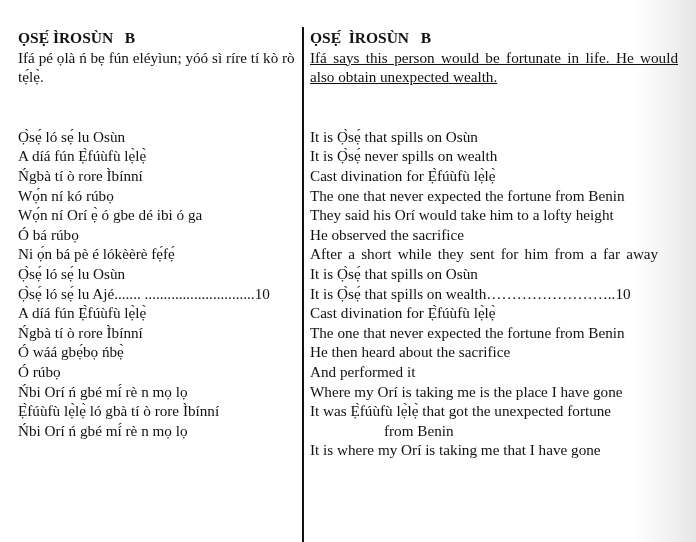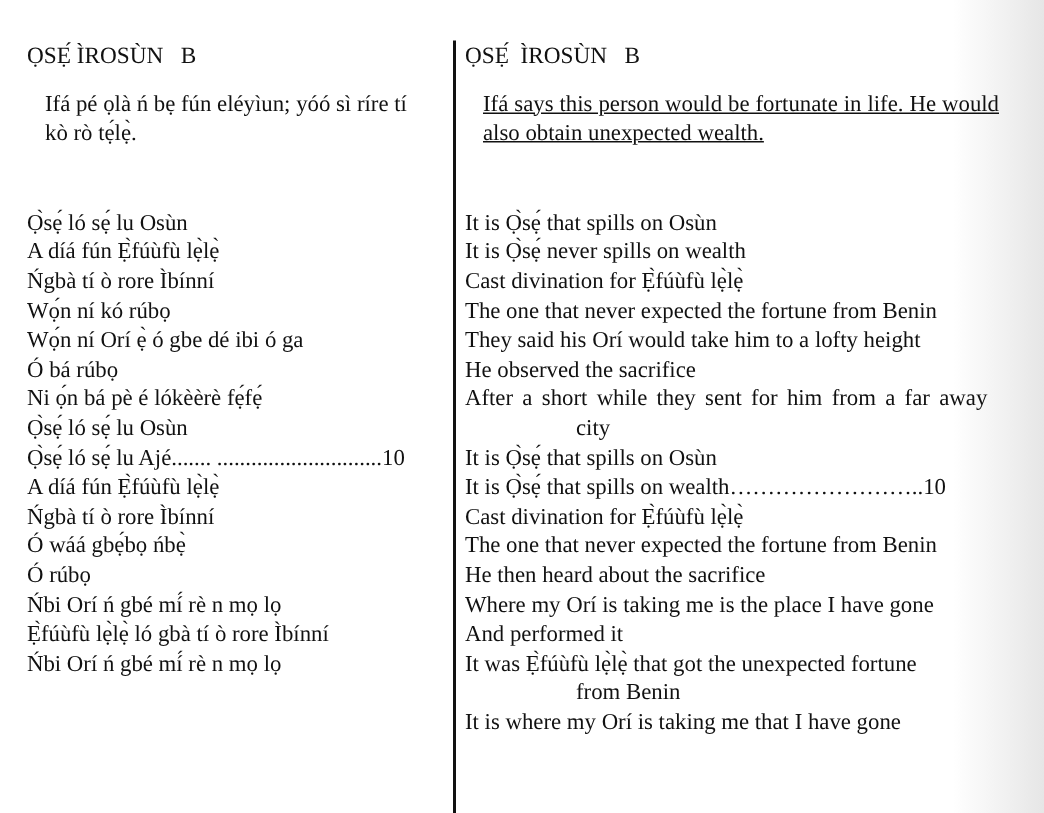--- a/index.html
+++ b/index.html
@@ -6,22 +6,22 @@
   body {
     width:696px; height:542px; overflow:hidden; position:relative;
     background: linear-gradient(to right, #ffffff 0px, #ffffff 635px, #f3f3f3 665px, #e6e6e6 696px);
     font-family: "Liberation Serif", "DejaVu Serif", serif;
     color:#111;
   }
   .col { position:absolute; top:28px; font-size:15.2px; line-height:19.6px; }
   .left { left:18px; width:278px; }
   .right { left:310px; width:368px; }
   .divider { position:absolute; left:302px; top:27px; width:2px; height:515px; background:#111; }
-  .heading { font-weight:normal; font-size:15.5px; white-space:pre; }
-  .summary { margin:12px; }
+  .heading { font-weight:bold; font-size:15.5px; white-space:pre; }
+  .summary { margin:0; }
   .summary.justify { text-align:justify;text-decoration:underline; }
   .verses { margin-top:40px; }
   .line { white-space:pre; }
   .indent { padding-left:74px; }
   .right .verses { margin-top:40px;font-family:Liberation Serif, serif; }
 </style>
 </head>
 <body>
 
 <div class="col left">
@@ -53,25 +53,24 @@
   <div class="heading">ỌSẸ́  ÌROSÙN   B</div>
   <p class="summary justify">Ifá says this person would be fortunate in life. He would also obtain unexpected wealth.</p>
   <div class="verses">
     <div class="line">It is Ọ̀sẹ́ that spills on Osùn</div>
     <div class="line">It is Ọ̀sẹ́ never spills on wealth</div>
     <div class="line">Cast divination for Ẹ̀fúùfù lẹ̀lẹ̀</div>
     <div class="line">The one that never expected the fortune from Benin</div>
     <div class="line">They said his Orí would take him to a lofty height</div>
     <div class="line">He observed the sacrifice</div>
     <div class="line" style="word-spacing:2.4px">After a short while they sent for him from a far away</div>
-    <div class="line indent">city</div>
     <div class="line">It is Ọ̀sẹ́ that spills on Osùn</div>
     <div class="line">It is Ọ̀sẹ́ that spills on wealth……………………..10</div>
     <div class="line">Cast divination for Ẹ̀fúùfù lẹ̀lẹ̀</div>
     <div class="line">The one that never expected the fortune from Benin</div>
     <div class="line">He then heard about the sacrifice</div>
+    <div class="line">And performed it</div>
     <div class="line">Where my Orí is taking me is the place I have gone</div>
-    <div class="line">And performed it</div>
     <div class="line">It was Ẹ̀fúùfù lẹ̀lẹ̀ that got the unexpected fortune</div>
     <div class="line indent">from Benin</div>
     <div class="line">It is where my Orí is taking me that I have gone</div>
   </div>
 </div>
 
 </body></html>

